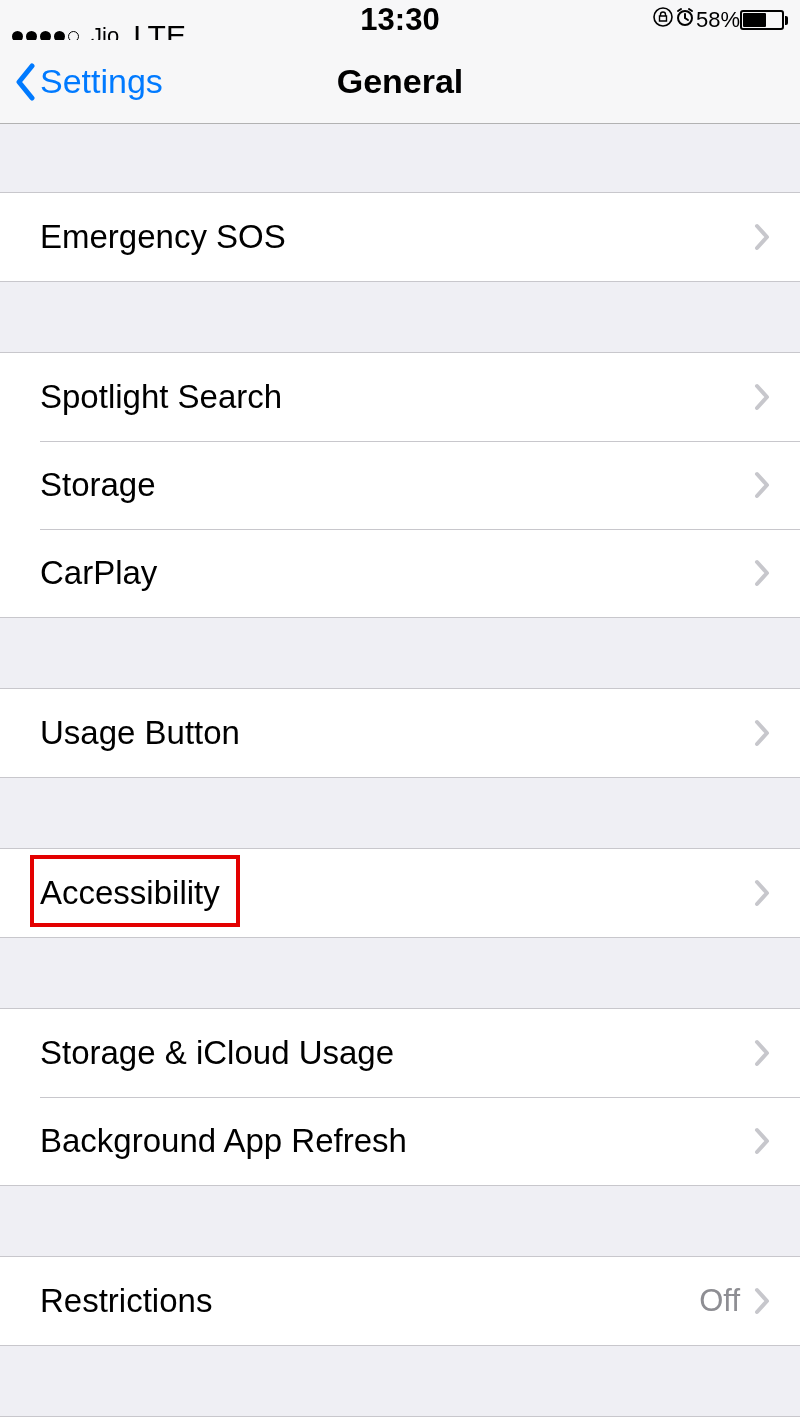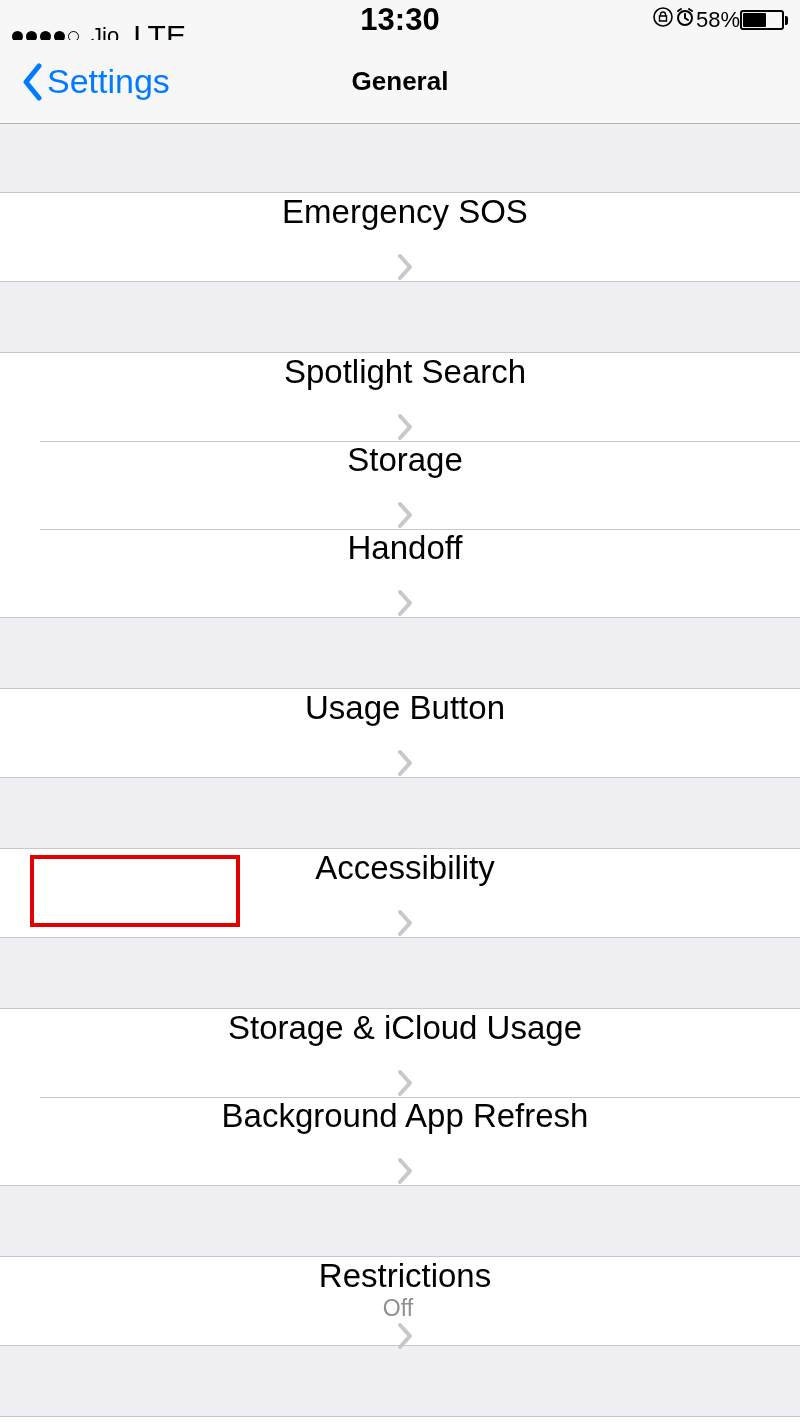--- a/index.html
+++ b/index.html
@@ -95,40 +95,40 @@
       border-radius: 0 2px 2px 0;
       display: inline-block;
       margin-left: 1px;
     }
     .nav-bar {
       height: 84px;
       background: #f7f7f8;
       border-bottom: 1px solid #b2b2b2;
       display: flex;
       align-items: center;
-      padding: 0 21px;
+      padding: 0 14px;
       position: relative;
     }
     .back-button {
       display: flex;
       align-items: center;
       color: #007aff;
       font-size: 34px;
       gap: 4px;
       cursor: pointer;
     }
     .back-chevron {
       width: 22px;
       height: 38px;
     }
     .nav-title {
       position: absolute;
       left: 50%;
       transform: translateX(-50%);
-      font-size: 26px;
+      font-size: 34px;
       font-weight: 600;
       color: #000;
     }
     .content {
       background: #efeff4;
     }
     .group {
       background: #fff;
       border-top: 1px solid #c8c7cc;
       border-bottom: 1px solid #c8c7cc;
@@ -139,38 +139,37 @@
     .spacer.first {
       height: 68px;
     }
     .row {
       height: 88px;
       display: flex;
       align-items: center;
       padding: 0 30px 0 40px;
       position: relative;
       cursor: pointer;
-      flex-direction: column;
     }
     .row + .row::before {
       content: "";
       position: absolute;
       left: 40px;
       right: 0;
       top: 0;
       height: 1px;
       background: #c8c7cc;
     }
     .row-label {
       font-size: 33px;
       color: #000;
       flex: 1;
     }
     .row-value {
-      font-size: 23px;
+      font-size: 31px;
       color: #8e8e93;
       margin-right: 14px;
     }
     .chevron {
       width: 16px;
       height: 28px;
       flex-shrink: 0;
     }
     .highlight-box {
       position: absolute;
@@ -256,21 +255,21 @@
           <polyline points="3,3 13,14 3,25" fill="none" stroke="#c7c7cc" stroke-width="4" stroke-linecap="round" stroke-linejoin="round"></polyline>
         </svg>
     </div>
     <div class="row">
       <span class="row-label">Storage</span>
       <svg class="chevron" viewBox="0 0 16 28">
           <polyline points="3,3 13,14 3,25" fill="none" stroke="#c7c7cc" stroke-width="4" stroke-linecap="round" stroke-linejoin="round"></polyline>
         </svg>
     </div>
     <div class="row">
-      <span class="row-label">Handoff</span>
+      <span class="row-label">CarPlay</span>
       <svg class="chevron" viewBox="0 0 16 28">
           <polyline points="3,3 13,14 3,25" fill="none" stroke="#c7c7cc" stroke-width="4" stroke-linecap="round" stroke-linejoin="round"></polyline>
         </svg>
     </div>
   </div>
 
   <div class="spacer"></div>
 
   <div class="group">
     <div class="row">

